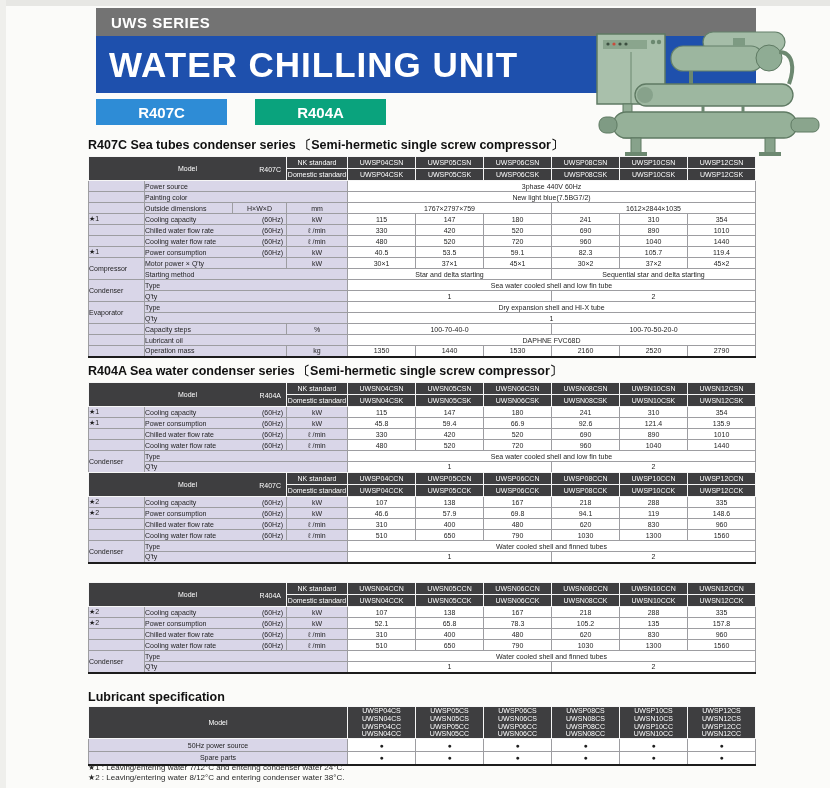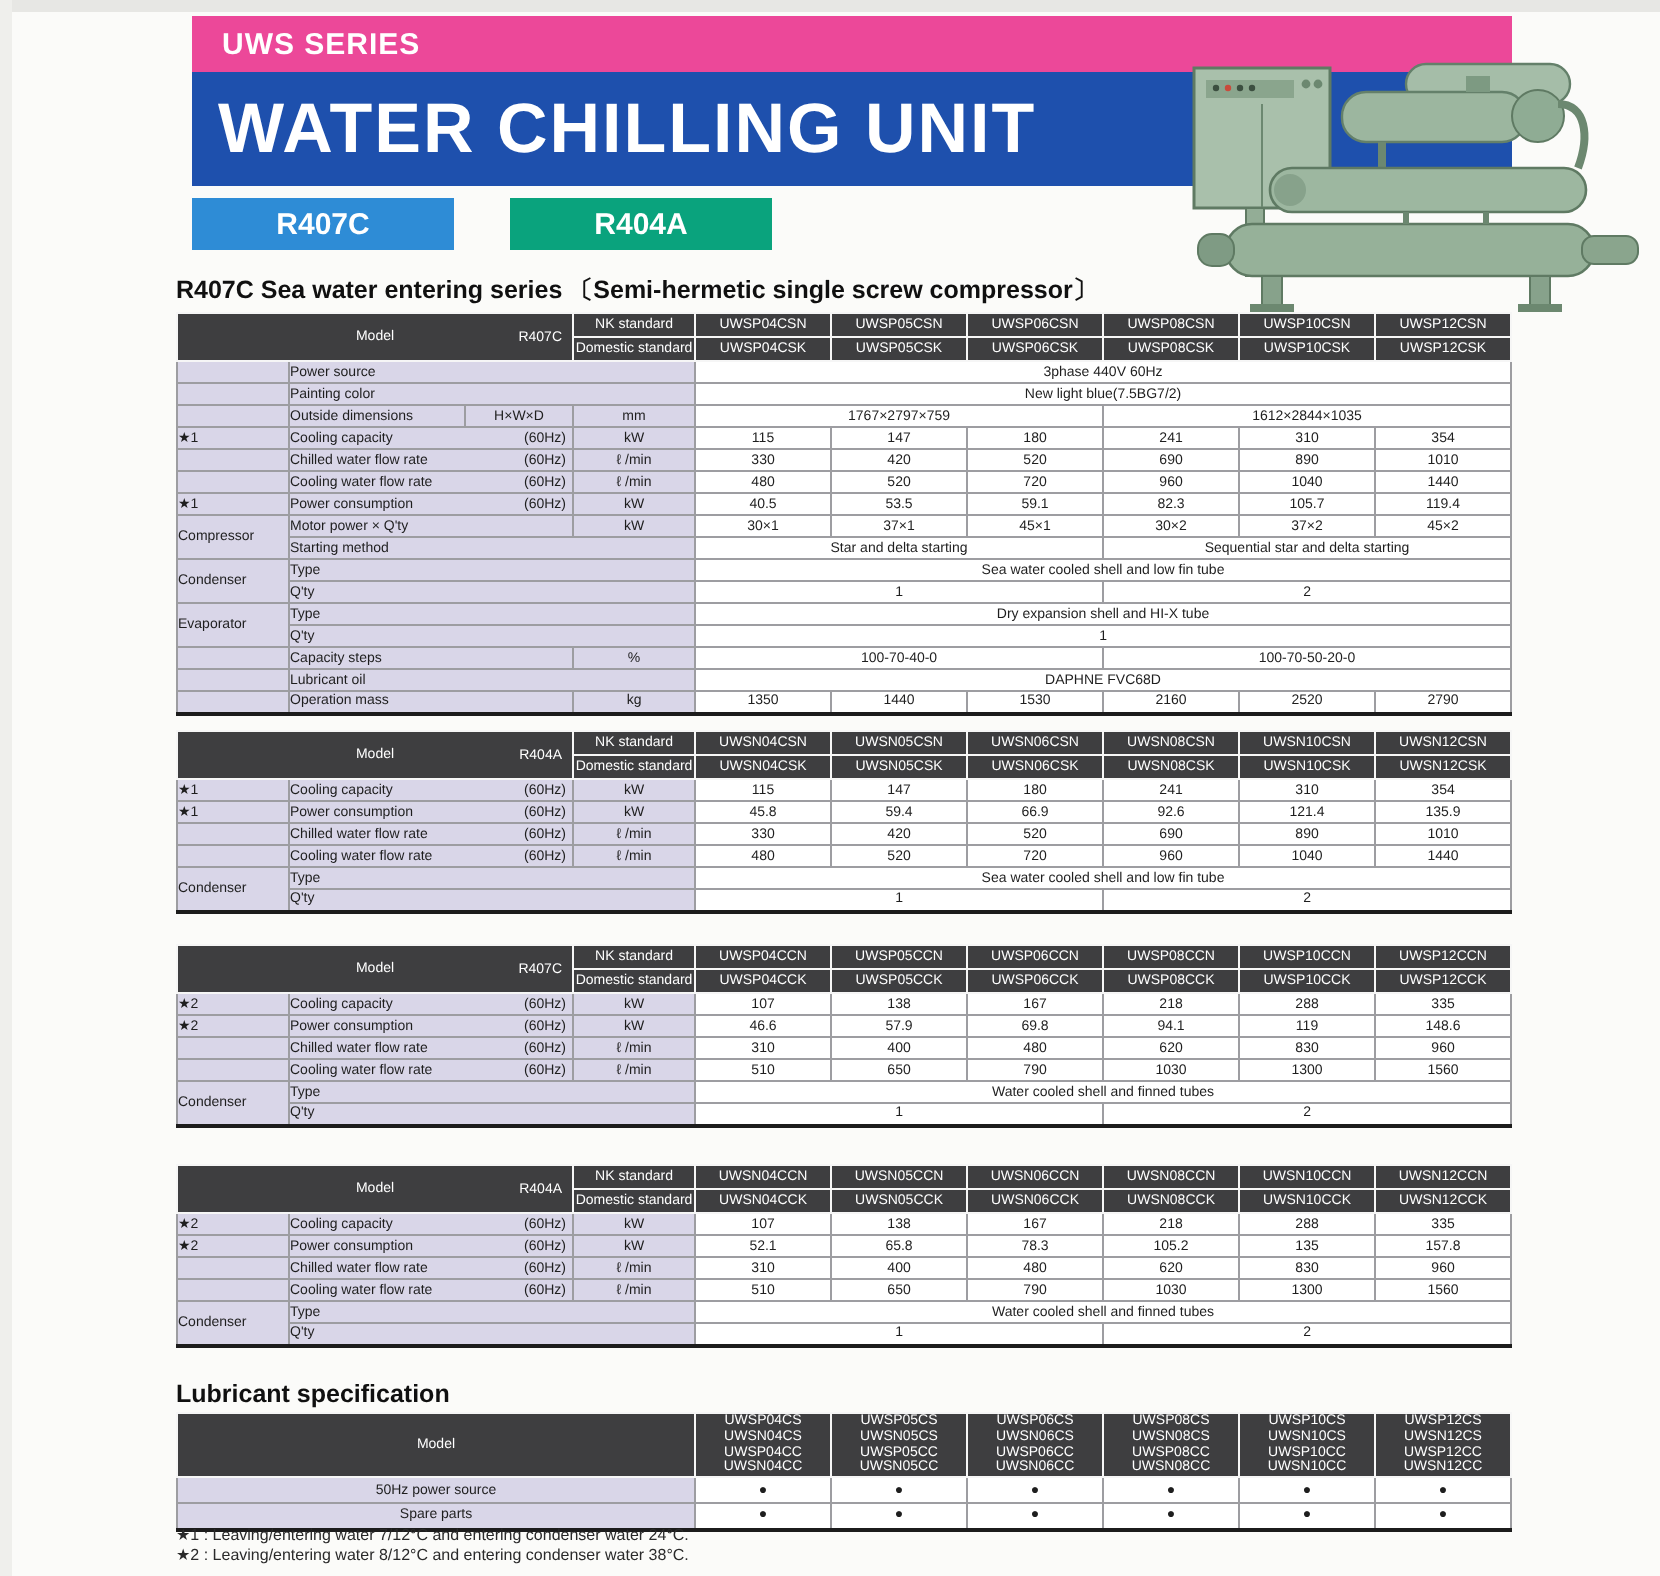--- a/index.html
+++ b/index.html
@@ -1,20 +1,20 @@
 <!DOCTYPE html>
 <html><head>
 <meta charset="utf-8">
 <style>
   html,body{margin:0;padding:0;}
   body{width:830px;height:788px;background:#fbfbf9;font-family:"Liberation Sans",sans-serif;position:relative;overflow:hidden;}
   .scan-top{position:absolute;top:0;left:0;width:830px;height:6px;background:#e7e7e4;}
   .scan-left{position:absolute;top:0;left:0;width:6px;height:788px;background:#efefec;}
 
-  .banner-black{position:absolute;left:96px;top:8px;width:660px;height:28px;background:#ec4899;color:#fff;
+  .banner-black{position:absolute;left:96px;top:8px;width:660px;height:28px;background:#737373;color:#fff;
     display:flex;align-items:center;padding-left:15px;box-sizing:border-box;font-size:15px;font-weight:bold;letter-spacing:.5px;}
   .banner-blue{position:absolute;left:96px;top:36px;width:660px;height:57px;background:#1e50ad;color:#fff;
     display:flex;align-items:center;padding-left:13px;box-sizing:border-box;font-size:35px;font-weight:bold;letter-spacing:1px;}
   .badge{position:absolute;top:99px;height:26px;width:131px;color:#fff;font-size:15px;font-weight:bold;
     display:flex;align-items:center;justify-content:center;}
   .badge.b0{left:96px;background:#2e8cd6;}
   .badge.b1{left:255px;background:#0aa37d;}
   .machine{position:absolute;left:583px;top:8px;width:247px;height:150px;}
 
   .section{position:absolute;left:88px;width:672px;}
@@ -92,21 +92,21 @@
 
     <rect x="48" y="130" width="10" height="16" fill="#87a28b" stroke="#5f7a63"></rect>
     <rect x="182" y="130" width="10" height="16" fill="#87a28b" stroke="#5f7a63"></rect>
     <rect x="42" y="144" width="22" height="4" fill="#6c8870"></rect>
     <rect x="176" y="144" width="22" height="4" fill="#6c8870"></rect>
   </svg>
 </div>
 
 <div class="section s1">
   <div class="sec-title">
-    <span>R407C Sea water entering series</span><span class="bracket">〔Semi-hermetic single screw compressor〕</span>
+    <span>R407C Sea tubes condenser series</span><span class="bracket">〔Semi-hermetic single screw compressor〕</span>
   </div>
   <div class="tbl">
       <table class="spec">
         <colgroup>
           <col style="width: 56px;">
           <col style="width: 88px;">
           <col style="width: 54px;">
           <col style="width: 61px;">
           <col style="width: 68px;">
           <col style="width: 68px;">
@@ -288,20 +288,23 @@
             <td class="data">2160</td>
             <td class="data">2520</td>
             <td class="data">2790</td>
           </tr>
         </tbody>
       </table>
     </div>
 </div>
 
 <div class="section s2">
+  <div class="sec-title">
+    <span>R404A Sea water condenser series</span><span class="bracket">〔Semi-hermetic single screw compressor〕</span>
+  </div>
   <div class="tbl">
       <table class="spec">
         <colgroup>
           <col style="width: 56px;">
           <col style="width: 88px;">
           <col style="width: 54px;">
           <col style="width: 61px;">
           <col style="width: 68px;">
           <col style="width: 68px;">
           <col style="width: 68px;">

